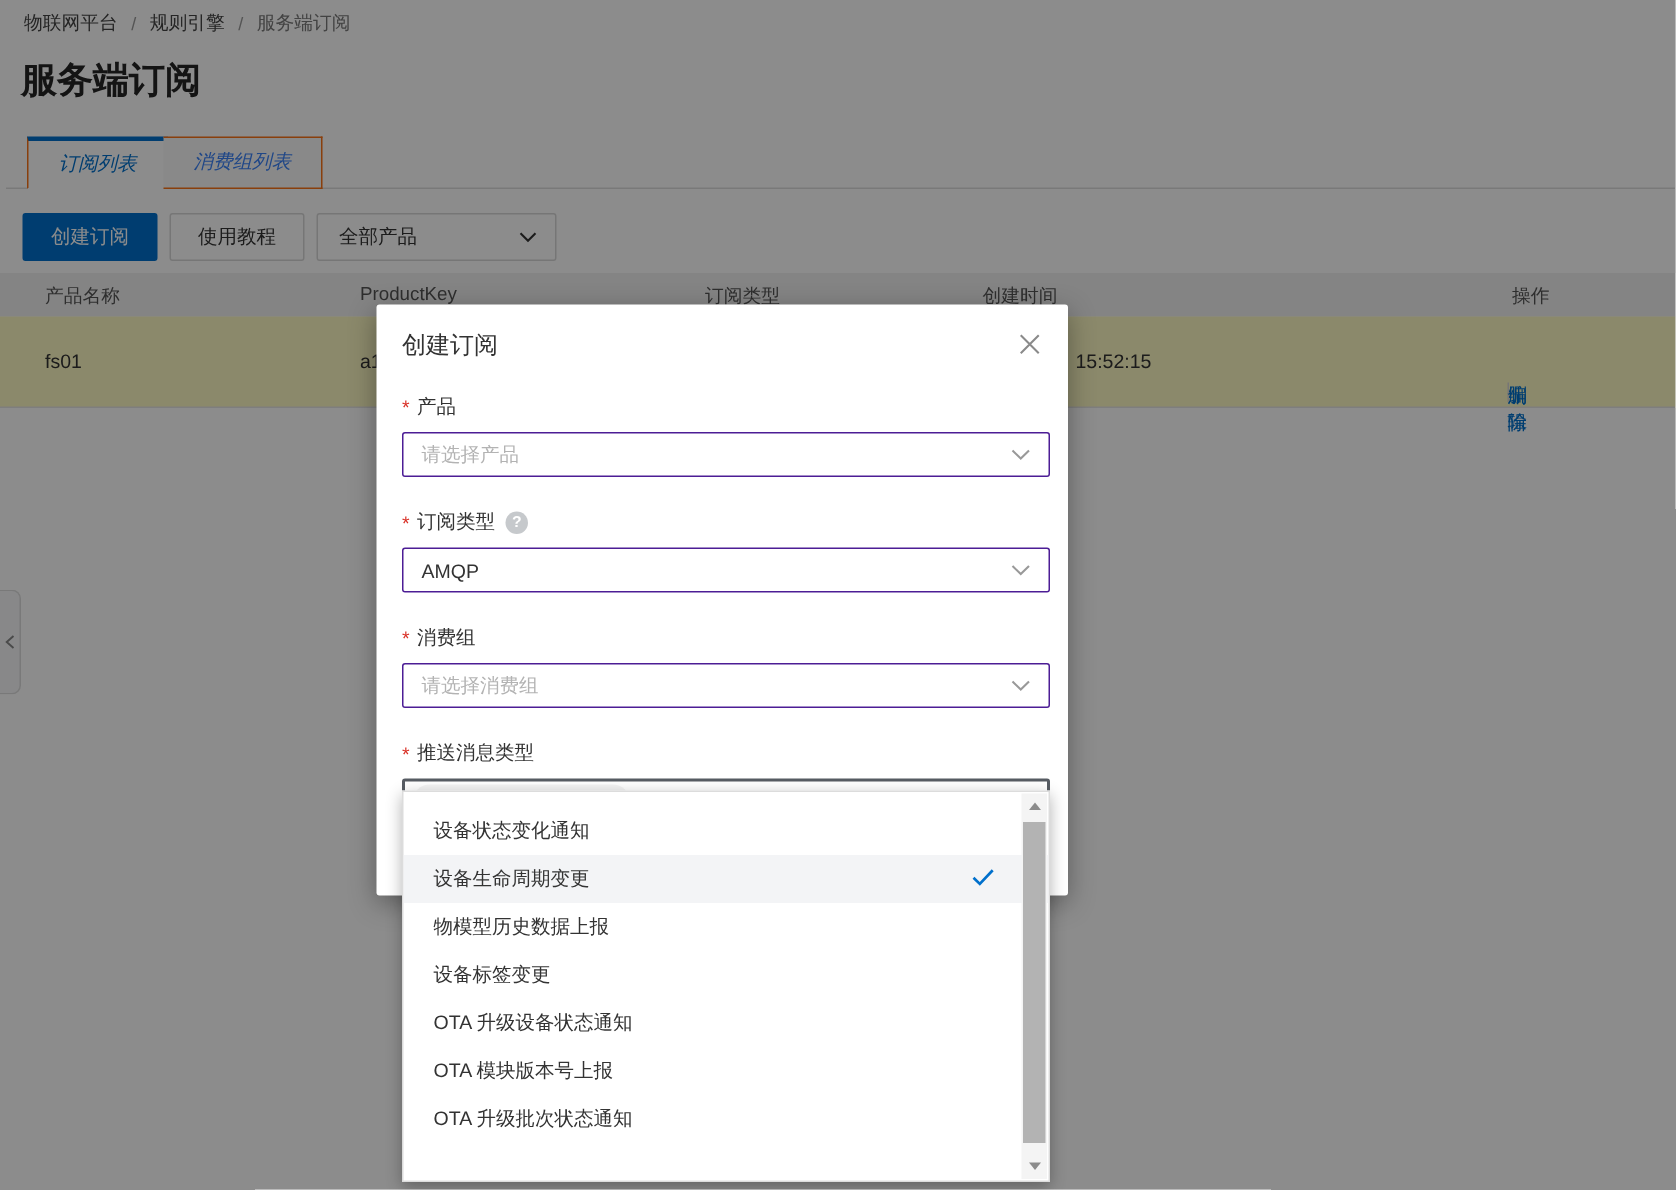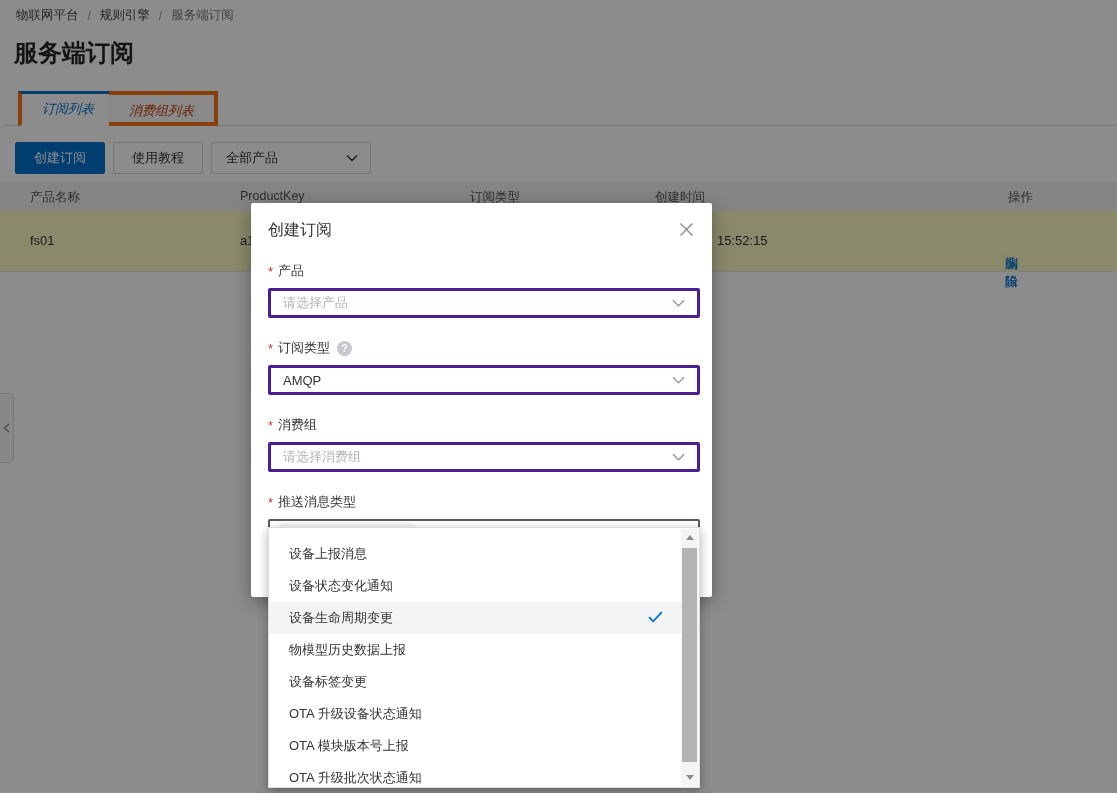--- a/index.html
+++ b/index.html
@@ -15,21 +15,21 @@
   .breadcrumb { position:absolute; top:7px; left:16px; font-size:12.5px; color:#444;
     display:flex; align-items:center; gap:9px; }
   .breadcrumb .sep { color:#999; font-size:12px; }
   .breadcrumb .current { color:#7a7a7a; }
   .crumb-link { cursor:pointer; }
 
   .page-title { position:absolute; top:37px; left:14px; font-size:24px; font-weight:bold; color:#262626; }
 
   .tabbar { position:absolute; top:91px; left:4px; right:0; height:35px; border-bottom:1px solid #ddd;font-style:italic; }
   .tab { position:absolute; top:0; height:35px; line-height:32px; padding:0 20px; font-size:13px;
-    border:4px solid #f97316; background:#fafafa; color:#c2410c; cursor:pointer; }
+    border:1px solid #f97316; background:#fafafa; color:#3b82f6; cursor:pointer; }
   .tab.active { left:14px; background:#fff; border-top:3px solid #0070cc; border-bottom:1px solid #fff;
     color:#0070cc; line-height:30px; }
   .tab.inactive { left:105px; border-left:none; }
 
   .toolbar { position:absolute; top:142px; left:15px; height:32px; display:flex; gap:8px; }
   .btn { height:32px; font-size:13px; border-radius:2px; display:inline-flex; align-items:center;
     justify-content:center; padding:0 18px; cursor:pointer; }
   .btn-primary { background:#0070cc; color:#fff; border:1px solid #0070cc; }
   .btn-normal { background:#fff; color:#333; border:1px solid #d7d7d7; }
   .toolbar-select { width:160px; height:32px; background:#fff; border:1px solid #d7d7d7; border-radius:2px;
@@ -72,21 +72,21 @@
   .modal-close { position:absolute; top:16px; right:16px; width:20px; height:20px; cursor:pointer;
     display:flex; align-items:center; justify-content:center; }
   .modal-close svg { stroke:#8a8a8a; }
 
   .field-label { font-size:13px; color:#333; margin-bottom:8px; display:flex; align-items:center; }
   .req { color:#d93026; margin-right:5px; font-size:13px; }
   .help-icon { width:15px; height:15px; border-radius:50%; background:#c6c9cc; color:#fff; font-size:10.5px;
     display:inline-flex; align-items:center; justify-content:center; margin-left:7px; cursor:pointer;
     font-weight:bold; }
 
-  .select-box { width:432px; height:30px; border:3px solid #4c1d95; border-radius:2px; background:#fff;
+  .select-box { width:432px; height:30px; border:1px solid #4c1d95; border-radius:2px; background:#fff;
     display:flex; align-items:center; justify-content:space-between; padding:0 12px; font-size:13px;
     margin-bottom:21px; cursor:pointer; }
   .placeholder { color:#b3b3b3; }
   .select-value { color:#333;text-align:right; }
   .select-box svg, .multiselect svg.caret { stroke:#999; flex:none; }
 
   .multiselect { width:432px; height:30px; border:2px solid #575c63; border-radius:2px; background:#fff;
     display:flex; align-items:center; justify-content:space-between; padding:0 10px 0 5px; cursor:text; }
   .multiselect svg.caret-up { stroke:#4d7fc1; flex:none; }
   .tag { background:#f4f4f4; border-radius:12px; height:23px; display:inline-flex; align-items:center;
@@ -231,23 +231,20 @@
       </span>
     </span>
     <svg class="caret-up" width="13" height="8" viewBox="0 0 13 8" fill="none" stroke-width="1.6" stroke="currentColor">
         <path d="M1 6.7 L6.5 1.3 L12 6.7"></path>
       </svg>
   </div>
 </div>
 
 <div class="dropdown">
   <div class="dd-item">
-      <span>设备上报消息</span>
-    </div>
-  <div class="dd-item">
       <span>设备状态变化通知</span>
     </div>
   <div class="dd-item selected">
     <span>设备生命周期变更</span>
     <svg class="check" width="15" height="12" viewBox="0 0 15 12" fill="none" stroke="#0070cc" stroke-width="1.8">
         <path d="M1 6.2 L5.2 10.3 L13.8 1.2"></path>
       </svg>
   </div>
   <div class="dd-item">
       <span>物模型历史数据上报</span>

